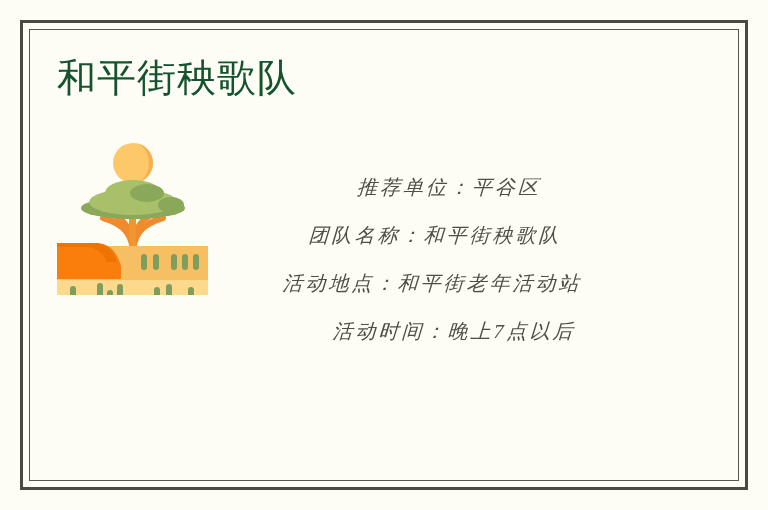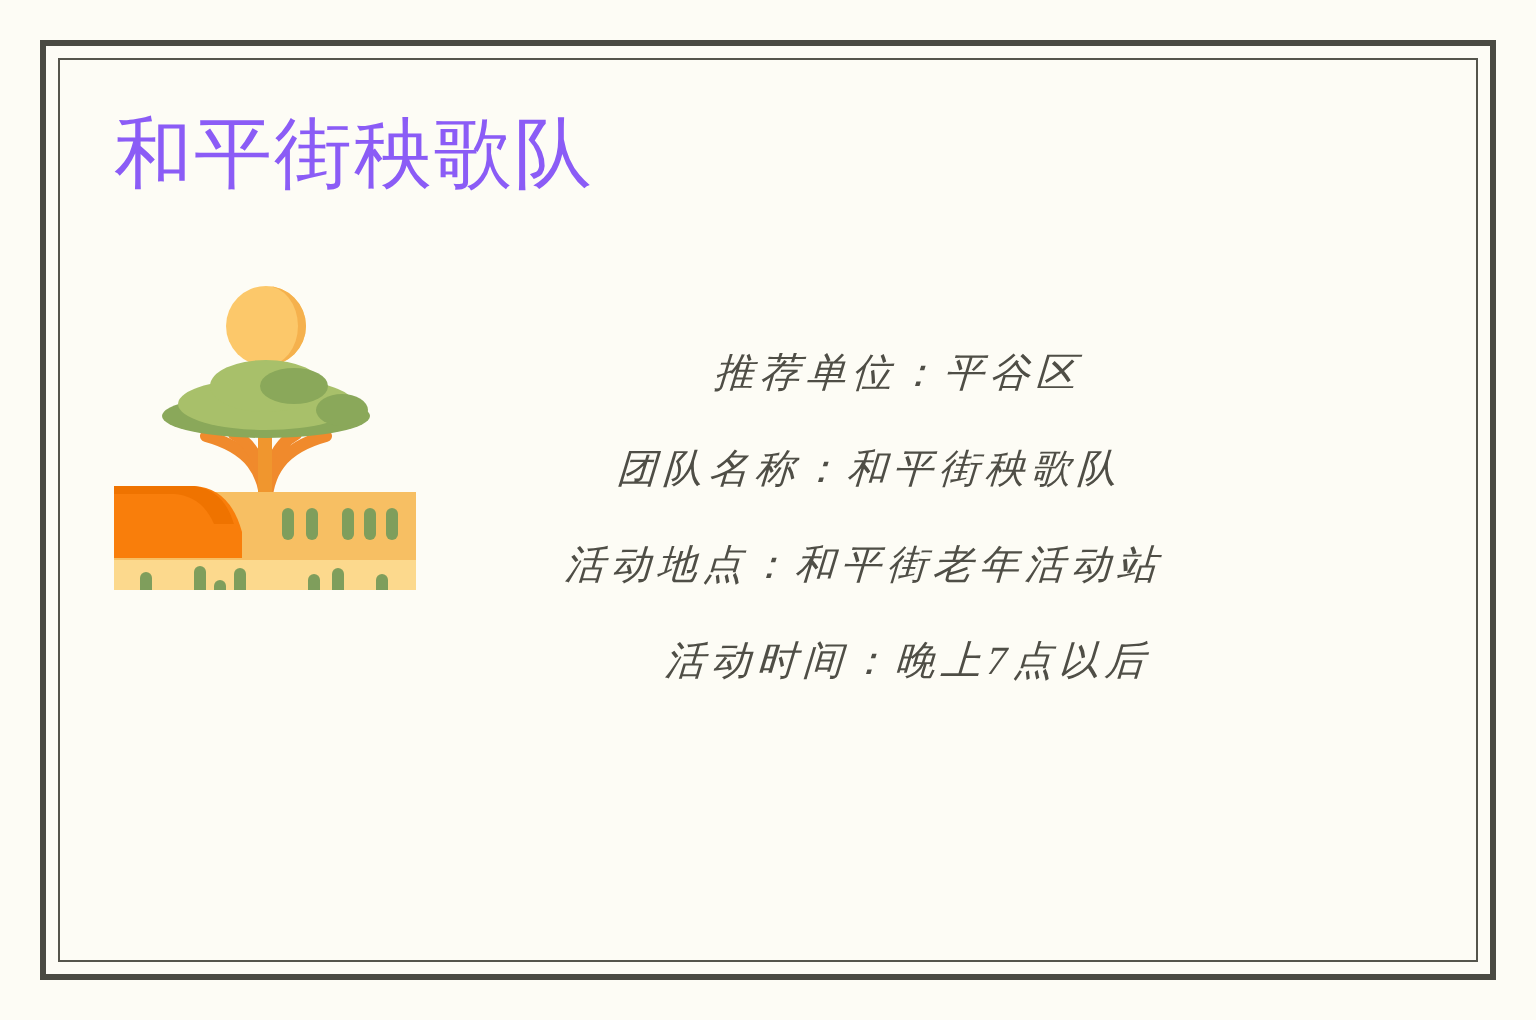--- a/index.html
+++ b/index.html
@@ -41,21 +41,21 @@
     border: 1px solid #55554c;
     box-sizing: border-box;
   }
 
   .title {
     position: absolute;
     left: 57px;
     top: 54px;
     font-size: 39px;
     line-height: 48px;
-    color: #8b5cf6;
+    color: #14532d;
     letter-spacing: 1px;
     white-space: nowrap;
     font-weight: 400;
   }
 
   
   .illustration {
     position: absolute;
     left: 55px;
     top: 140px;

